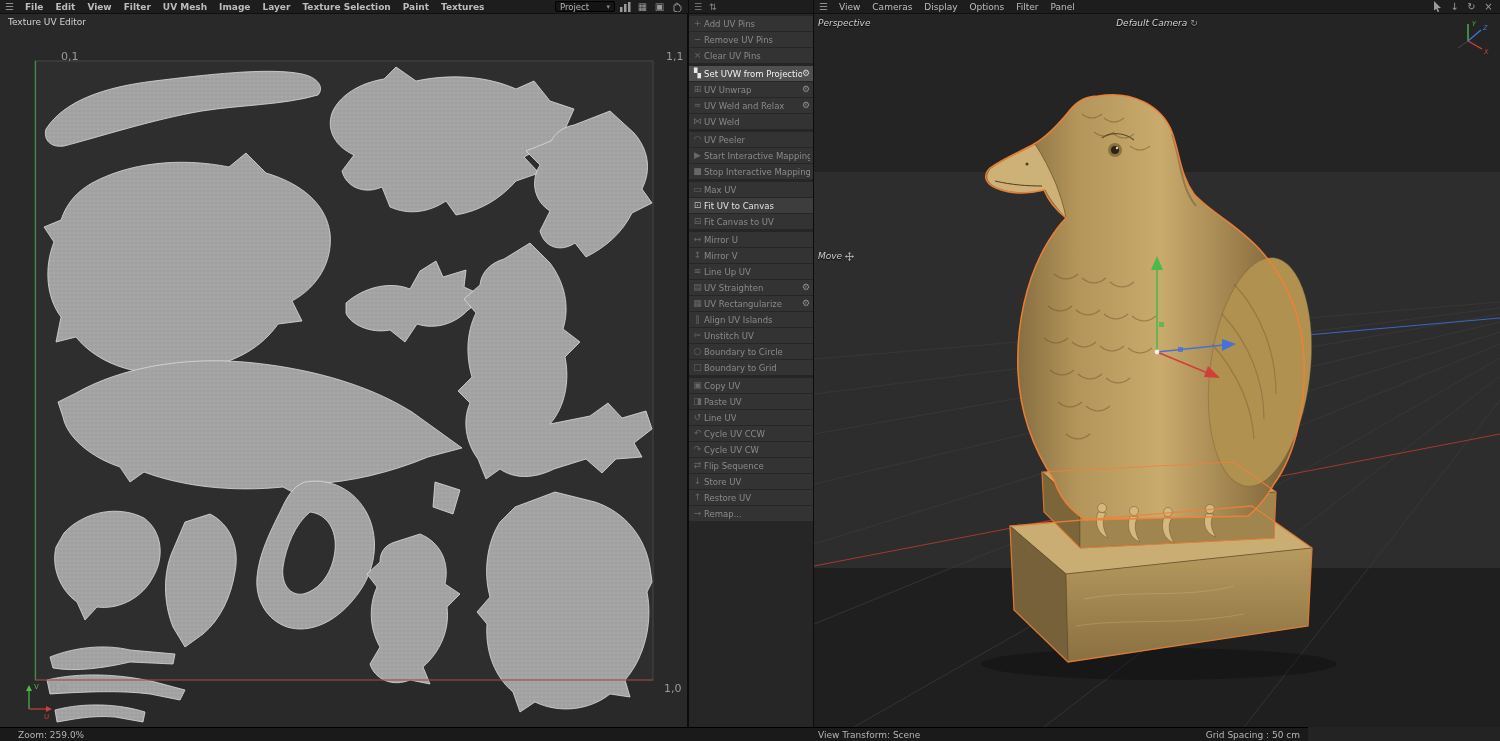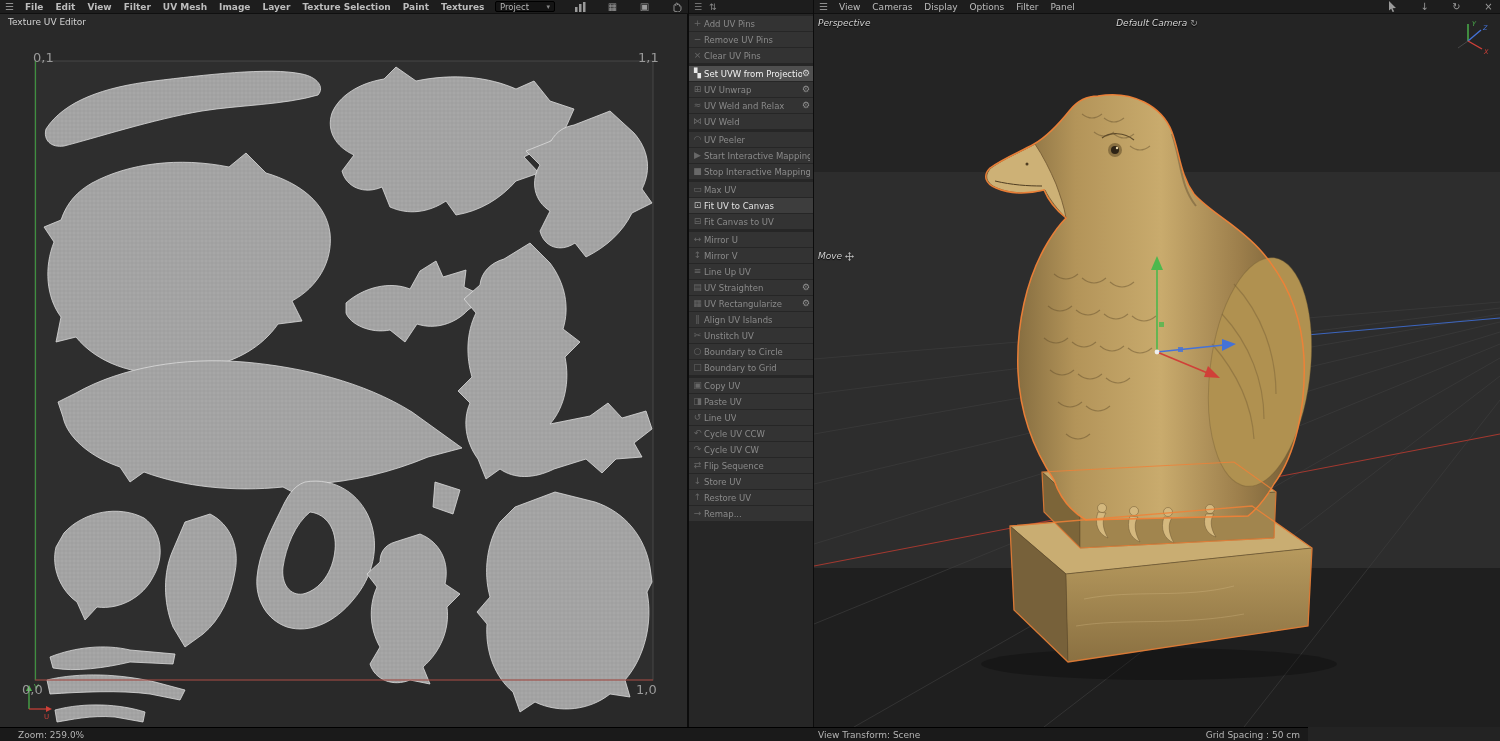--- a/index.html
+++ b/index.html
@@ -6,33 +6,33 @@
   html,body{background:#111;}
   #root{position:relative;width:1500px;height:741px;overflow:hidden;background:#232323;
         font-family:"DejaVu Sans","Liberation Sans",sans-serif;color:#bdbdbd;}
   
   .menubar{position:absolute;top:0;height:14px;background:#1d1d1d;display:flex;align-items:center;
            font-size:9px;color:#bdbdbd;border-bottom:1px solid #101010;}
   .menubar .hamburger{color:#8f8f8f;font-size:10px;padding:0 5px;cursor:default;}
   .menu-item{padding:0 6px;white-space:nowrap;cursor:default;}
   #left-menubar{left:0;width:688px;}
   #right-menubar{left:814px;width:686px;}
-  .mb-right{margin-left:auto;display:flex;align-items:center;gap:19px;padding-right:5px;}
+  .mb-right{margin-left:auto;display:flex;align-items:center;gap:4px;padding-right:5px;}
   .dropdown{display:flex;align-items:center;justify-content:space-between;width:60px;height:11px;
             background:#141414;border:1px solid #000;border-radius:2px;font-size:8.5px;color:#b5b5b5;
             padding:0 4px;}
   .dropdown .chev{font-size:7px;color:#8a8a8a;}
   .tb-icon{width:13px;height:12px;display:inline-flex;align-items:center;justify-content:center;
            color:#9a9a9a;font-size:10px;line-height:1;}
   .tb-icon svg{display:block;}
   
   #left-body{position:absolute;left:0;top:14px;width:688px;height:713px;background:#292929;border-right:1px solid #0c0c0c;}
   #uv-title{position:absolute;left:8px;top:3px;font-size:9px;color:#d2d2d2;}
   #uv-canvas-wrap{position:absolute;left:0;top:14px;width:688px;height:699px;}
-  .corner-label{position:absolute;font-size:13px;color:#9a9a9a;}
+  .corner-label{position:absolute;font-size:11px;color:#9a9a9a;margin-left:28px;}
   
   #middle-panel{position:absolute;left:688px;top:0;width:126px;height:727px;background:#262626;
                 border-left:1px solid #0c0c0c;border-right:1px solid #0c0c0c;}
   #mp-top{height:14px;background:#1d1d1d;border-bottom:1px solid #101010;display:flex;align-items:center;
           gap:7px;padding:0 5px;font-size:9px;color:#8a8a8a;}
   #cmd-list{padding-top:2px;}
   .cmd-group{margin-bottom:3px;}
   .cmd-row{height:15px;margin-bottom:1px;display:flex;align-items:center;background:#333333;padding:0 3px 0 2px;}
   .cmd-icon{flex:0 0 13px;width:13px;text-align:center;font-size:9px;line-height:1;color:#777;
             font-family:"DejaVu Sans",sans-serif;}

